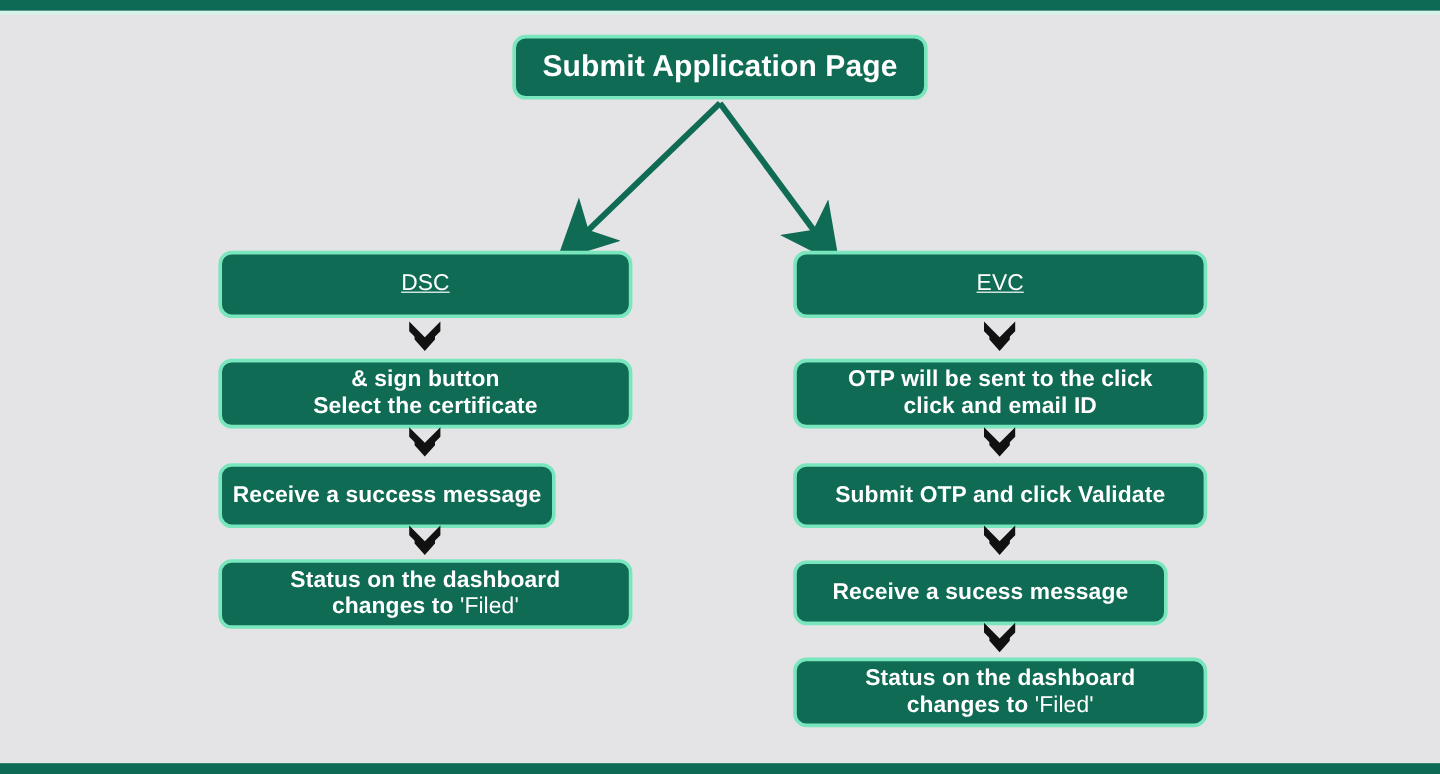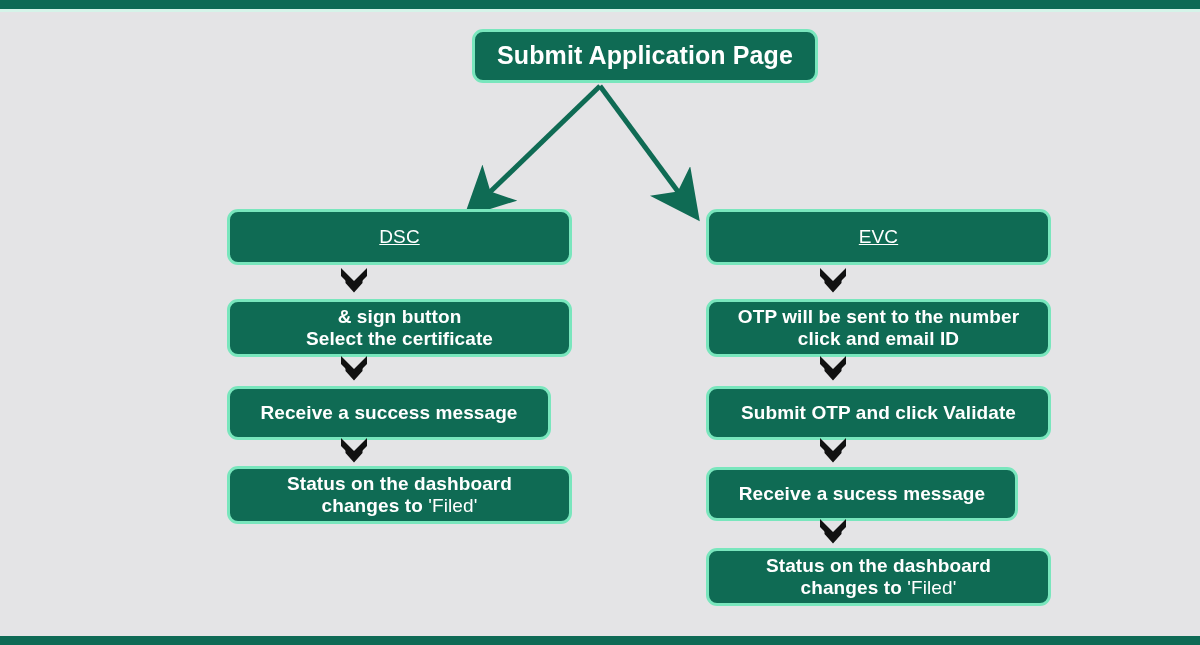--- a/index.html
+++ b/index.html
@@ -58,21 +58,20 @@
     border-radius: 11px;
     color: #ffffff;
     display: flex;
     align-items: center;
     justify-content: center;
     text-align: center;
     line-height: 1.18;
     font-weight: bold;
     letter-spacing: 0.1px;
     padding: 0 8px;
-    margin-left: 45px;
   }
   .node .lines {
     width: 100%;
   }
   .node .line {
     display: block;
     white-space: nowrap;
   }
   .node b.strong {
     font-weight: 400;
@@ -107,21 +106,21 @@
 
   
   .node-step {
     font-size: 19px;
   }
   .node-step.one-line { height: 54px; }
   .node-step.two-line { height: 58px; }
 
   
   #node-dsc-1 { left: 182px; top: 299px;  width: 345px; }
-  #node-dsc-2 { left: 182px; top: 386px;  width: 324px; align-items: center; }
+  #node-dsc-2 { left: 182px; top: 386px;  width: 281px; align-items: center; }
   #node-dsc-3 { left: 182px; top: 466px;  width: 345px; }
 
   
   #node-evc-1 { left: 661px; top: 299px;  width: 345px; }
   #node-evc-2 { left: 661px; top: 386px;  width: 345px; }
   #node-evc-3 { left: 661px; top: 467px;  width: 312px; }
   #node-evc-4 { left: 661px; top: 548px;  width: 345px; }
 
   
   .chevron {
@@ -226,21 +225,21 @@
 
   <span class="chevron" id="chev-evc-a">
     <svg width="34" height="32" viewBox="0 0 34 32">
       <path d="M4 3 L17 16 L30 3 L30 11 L17 24 L4 11 Z" fill="#111111"></path>
       <path d="M8.5 12 L17 20.5 L25.5 12 L25.5 18 L17 27.5 L8.5 18 Z" fill="#111111"></path>
     </svg>
   </span>
 
   <div class="node node-step two-line" id="node-evc-1">
     <span class="lines">
-      <span class="line">OTP will be sent to the number</span>
+      <span class="line">OTP will be sent to the click</span>
       <span class="line">click and email ID</span>
     </span>
   </div>
 
   <span class="chevron" id="chev-evc-b">
     <svg width="34" height="32" viewBox="0 0 34 32">
       <path d="M4 3 L17 16 L30 3 L30 11 L17 24 L4 11 Z" fill="#111111"></path>
       <path d="M8.5 12 L17 20.5 L25.5 12 L25.5 18 L17 27.5 L8.5 18 Z" fill="#111111"></path>
     </svg>
   </span>

